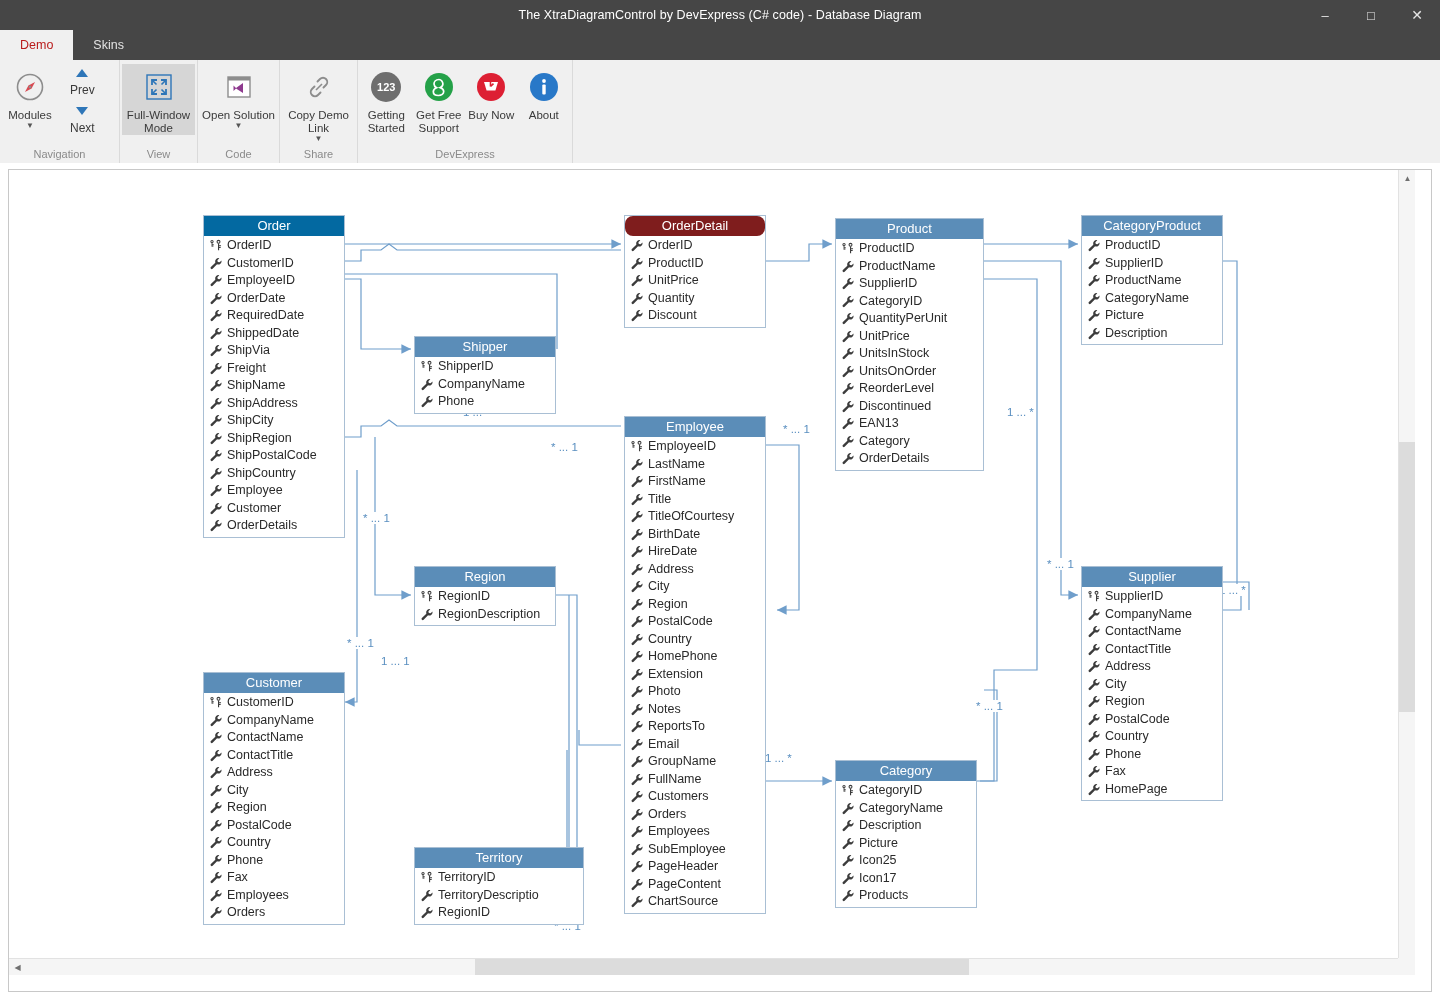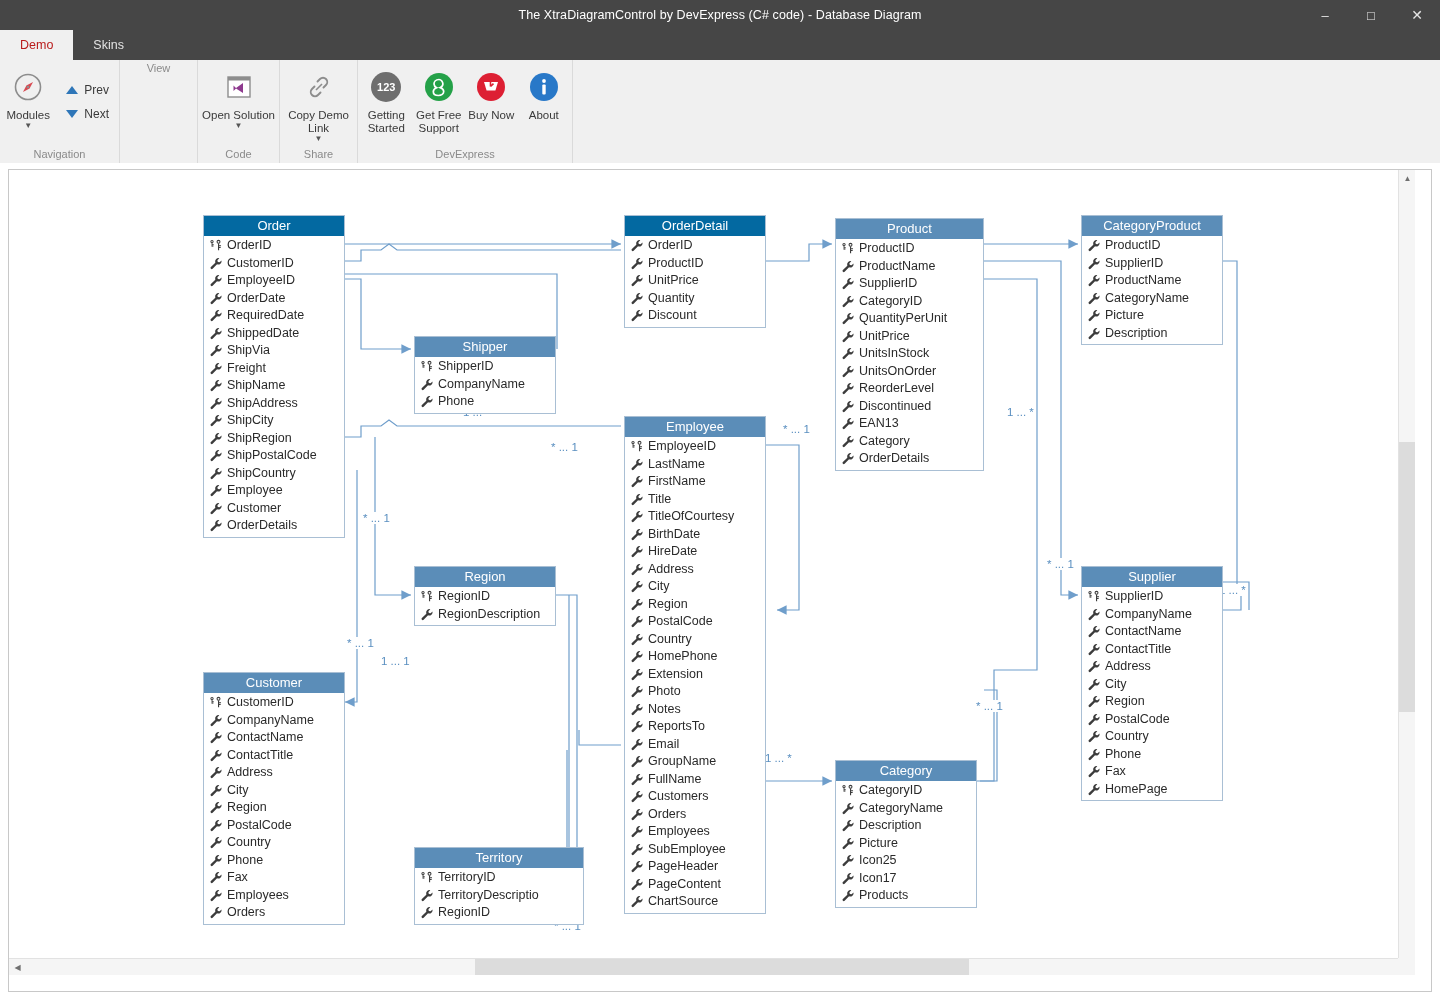--- a/index.html
+++ b/index.html
@@ -64,21 +64,21 @@
   .rbtn.active-btn { background: #d6d6d6; }
   .rbtn-label {
     font-size: 11.5px; color: #3a3a3a; text-align: center; line-height: 13px;
     margin-top: 3px;
   }
   .rbtn-icon { height: 38px; display: flex; align-items: center; justify-content: center; }
   .caret { font-size: 8px; color: #555; line-height: 6px; margin-top: 1px; }
 
   .vstack-small { display: flex; flex-direction: column; justify-content: center;
     height: 76px; padding-left: 4px; }
-  .smallbtn { display: flex; align-items: center; gap: 6px; padding: 5px 8px; }
+  .smallbtn { display: flex; align-items: center; gap: 6px; padding: 5px 8px; flex-direction: column; }
   .smallbtn-label { font-size: 12px; color: #3a3a3a; }
   .tri-up { width: 0; height: 0; border-left: 6px solid transparent;
     border-right: 6px solid transparent; border-bottom: 8px solid #2e76b8; }
   .tri-down { width: 0; height: 0; border-left: 6px solid transparent;
     border-right: 6px solid transparent; border-top: 8px solid #2e76b8; }
 
   .circ-icon {
     width: 30px; height: 30px; border-radius: 50%;
     display: flex; align-items: center; justify-content: center;
     color: #fff; font-weight: bold; font-size: 11px;
@@ -184,20 +184,32 @@
             <div class="smallbtn">
               <span class="tri-down"></span>
               <span class="smallbtn-label">Next</span>
             </div>
           </div>
         </div>
         <div class="rgroup-caption">Navigation</div>
       </div>
 
       <div class="rgroup" style="width:78px">
+        <div class="rgroup-items" style="justify-content:center">
+          <div class="rbtn wide active-btn">
+            <span class="rbtn-icon">
+              <svg width="30" height="30" viewBox="0 0 30 30">
+                <rect x="3" y="3" width="24" height="24" fill="none" stroke="#2e76b8" stroke-width="1.4"></rect>
+                <path d="M8 13 V8 H13 M22 13 V8 H17 M8 17 V22 H13 M22 17 V22 H17" fill="none" stroke="#2e76b8" stroke-width="1.8"></path>
+                <path d="M8 8 L12.5 12.5 M22 8 L17.5 12.5 M8 22 L12.5 17.5 M22 22 L17.5 17.5" stroke="#2e76b8" stroke-width="1.6"></path>
+              </svg>
+            </span>
+            <span class="rbtn-label">Full-Window Mode</span>
+          </div>
+        </div>
         <div class="rgroup-caption">View</div>
       </div>
 
       <div class="rgroup" style="width:82px">
         <div class="rgroup-items" style="justify-content:center">
           <div class="rbtn wide">
             <span class="rbtn-icon">
               <svg width="30" height="30" viewBox="0 0 30 30">
                 <rect x="4" y="5" width="22" height="20" fill="#ffffff" stroke="#8d8d8d" stroke-width="1.4"></rect>
                 <rect x="4" y="5" width="22" height="3.5" fill="#8d8d8d"></rect>
@@ -667,21 +679,21 @@
               <svg class="ico" viewBox="0 0 16 15">
                 <g fill="#3c3c3c">
                   <path d="M11.8 1.3 a4 4 0 0 0 -4.6 5.2 L2.1 11.6 a1.4 1.4 0 0 0 2 2 l5.1 -5.1 a4 4 0 0 0 5.2 -4.6 l-2.3 2.3 l-2 -.5 l-.5 -2 z"></path>
                 </g>
               </svg>
               <span class="fld-name">Orders</span>
             </div>
           </div>
         </div>
         <div class="tbl" style="left: 615px; top: 45px; width: 142px;">
-          <div class="tbl-head" style="background: #0369a1;">OrderDetail</div>
+          <div class="tbl-head" style="background: #7f1d1d; border-radius: 8px;">OrderDetail</div>
           <div class="tbl-body">
             <div class="fld">
               <svg class="ico" viewBox="0 0 16 15">
                 <g fill="#3c3c3c">
                   <path d="M11.8 1.3 a4 4 0 0 0 -4.6 5.2 L2.1 11.6 a1.4 1.4 0 0 0 2 2 l5.1 -5.1 a4 4 0 0 0 5.2 -4.6 l-2.3 2.3 l-2 -.5 l-.5 -2 z"></path>
                 </g>
               </svg>
               <span class="fld-name">OrderID</span>
             </div>
             <div class="fld">

